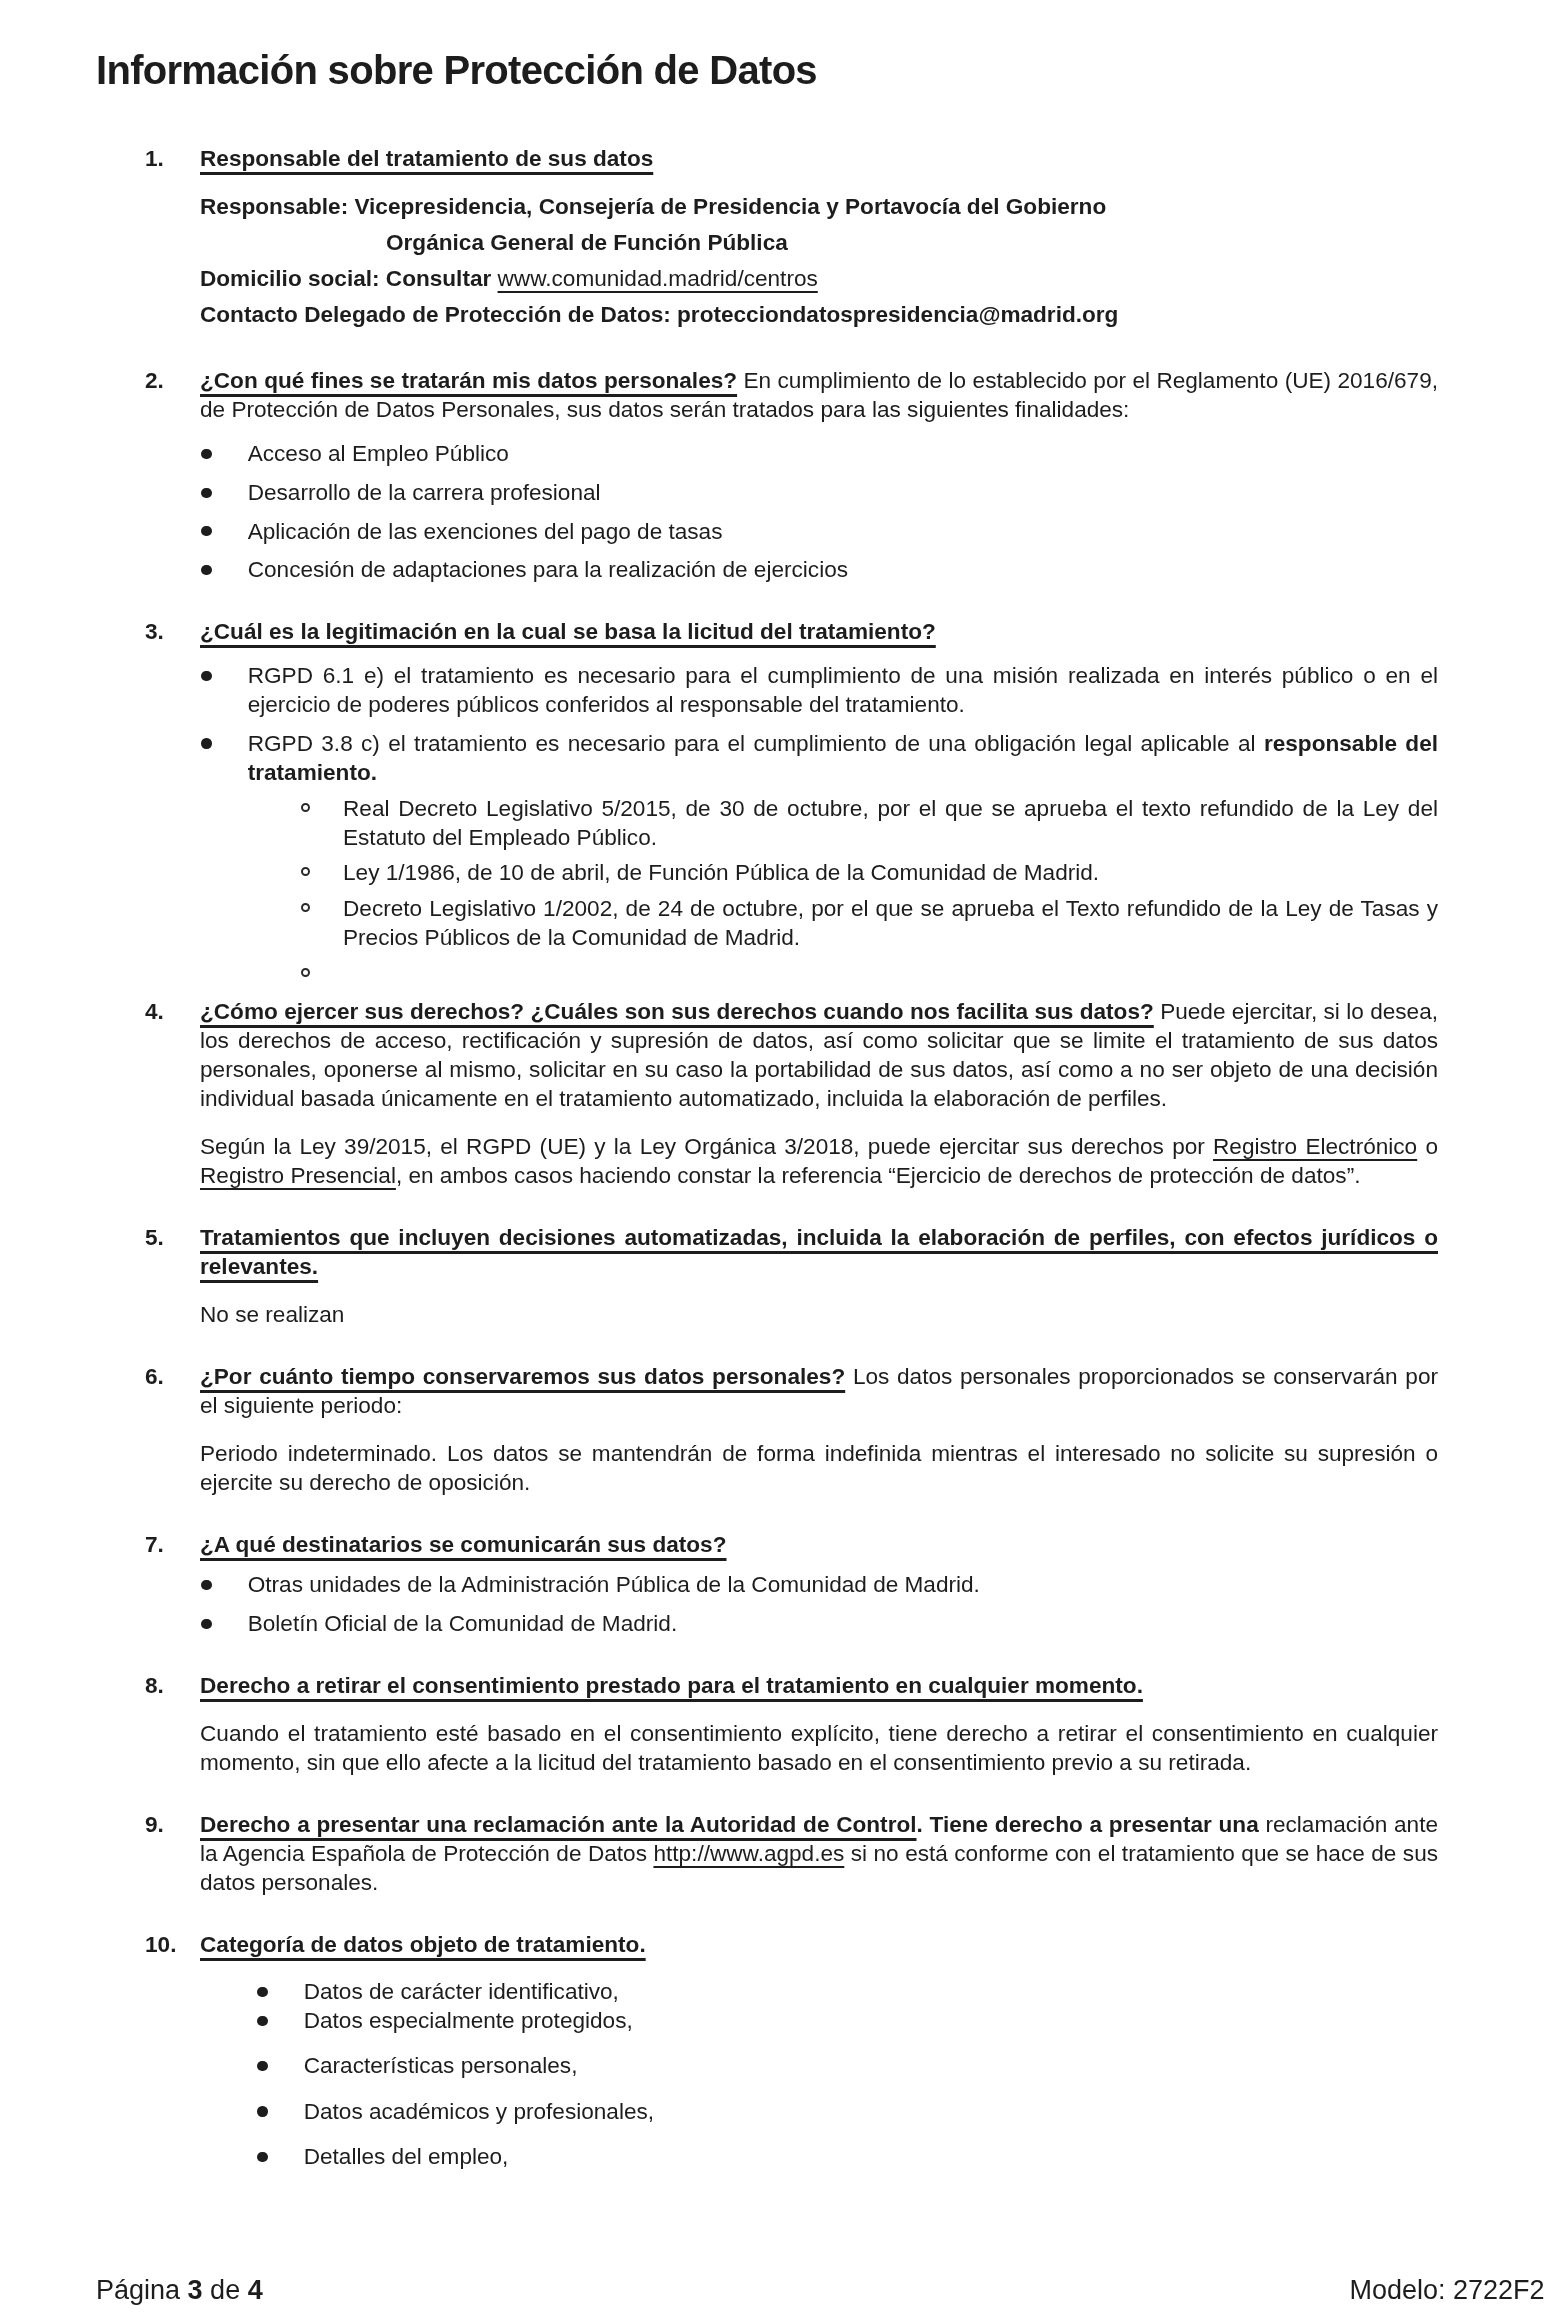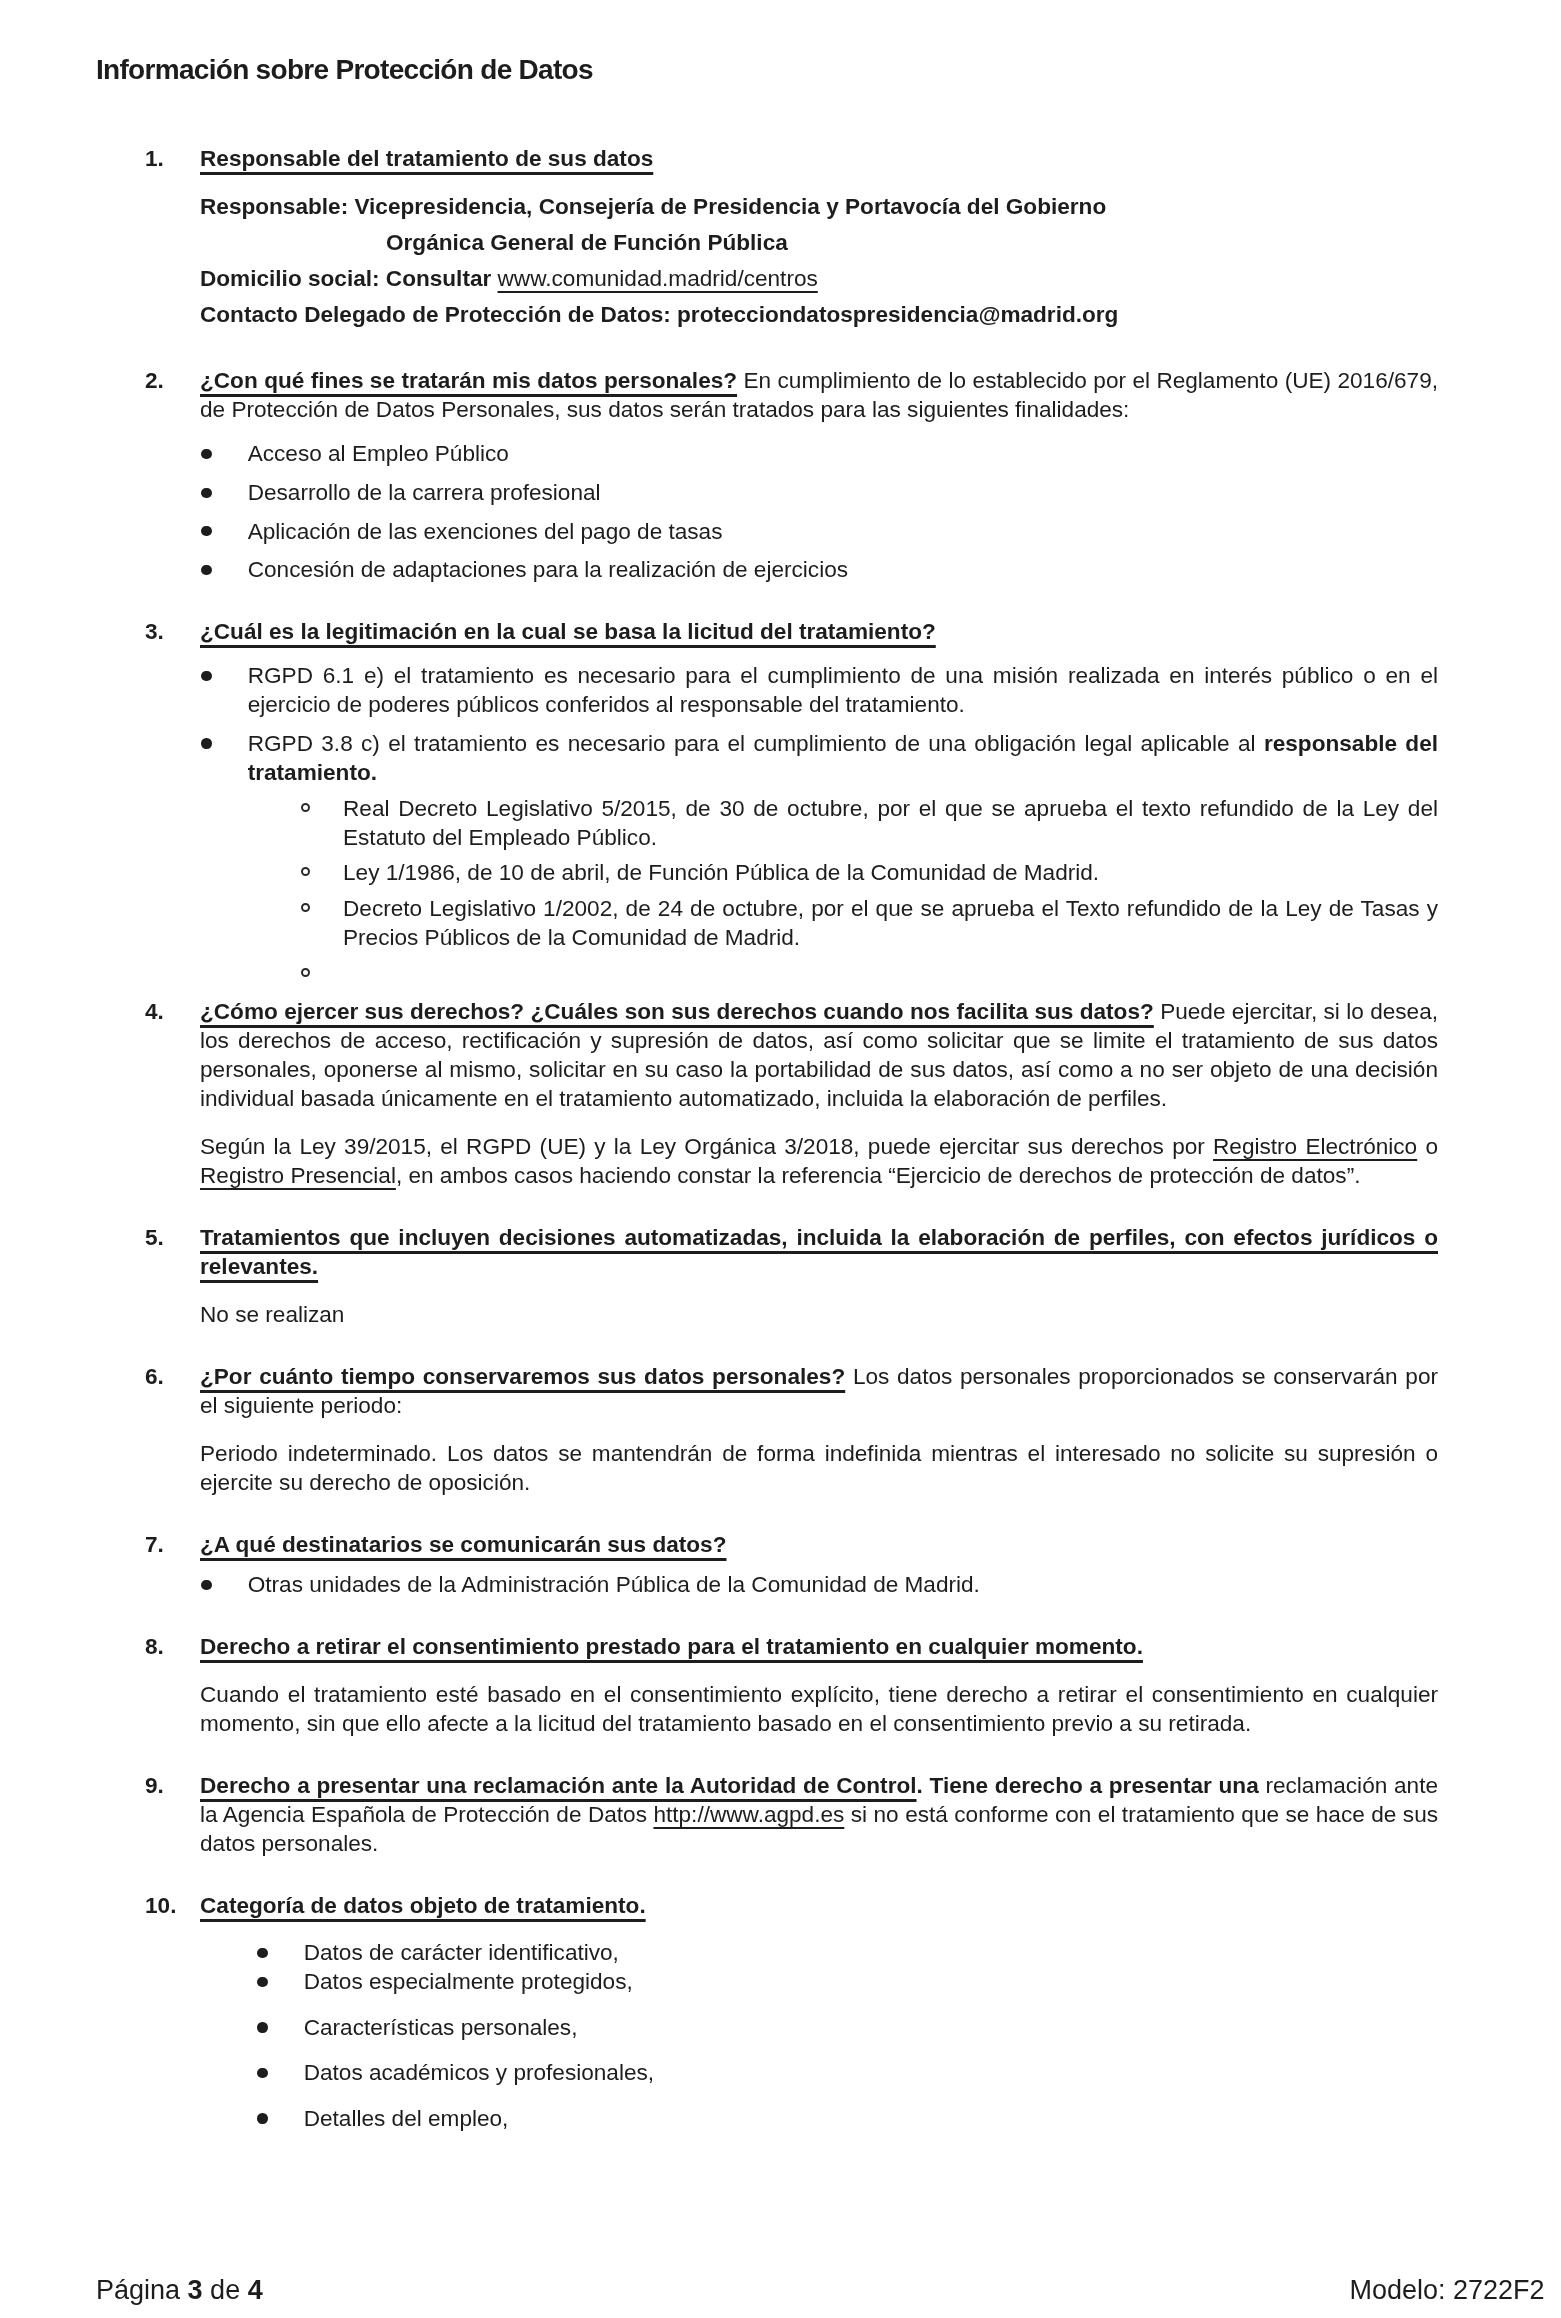--- a/index.html
+++ b/index.html
@@ -9,21 +9,21 @@
     width:1561px; height:2319px;
     background:#ffffff;
     color:#1d1d1d;
     font-family:"Liberation Sans","DejaVu Sans",sans-serif;
     font-size:22.6px;
     line-height:29px;
     overflow:hidden;
   }
   .title {
     position:absolute; left:96px; top:48px;
-    font-size:28px; line-height:44px; font-weight:bold;
+    font-size:40px; line-height:44px; font-weight:bold;
     letter-spacing:-0.7px;
   }
   .content { position:absolute; left:0; top:103px; right:0; }
   .sec { position:relative; margin:33px 123px 0 200px; }
   .sec.first { margin-top:41px; }
   .num { position:absolute; left:-55px; top:0; font-weight:bold; }
   .b { font-weight:bold; }
   .reg { font-weight:normal; }
   .hu { text-decoration:underline; text-decoration-thickness:3.4px; text-underline-offset:6.2px; }
   .lu { text-decoration:underline; text-decoration-thickness:2.1px; text-underline-offset:4.8px; }
@@ -143,20 +143,24 @@
     </section>
 
     <section class="sec">
       <span class="num">7.</span>
       <div class="b hu">¿A qué destinatarios se comunicarán sus datos?</div>
       <div class="blist gap18">
         <div class="bi sp">
             <span class="dot"></span>
             <span class="bt">Otras unidades de la Administración Pública de la Comunidad de Madrid.</span>
           </div>
+        <div class="bi sp">
+            <span class="dot"></span>
+            <span class="bt">Boletín Oficial de la Comunidad de Madrid.</span>
+          </div>
       </div>
     </section>
 
     <section class="sec">
       <span class="num">8.</span>
       <div class="b hu">Derecho a retirar el consentimiento prestado para el tratamiento en cualquier momento.</div>
       <p class="just gap28">Cuando el tratamiento esté basado en el consentimiento explícito, tiene derecho a retirar el consentimiento en cualquier momento, sin que ello afecte a la licitud del tratamiento basado en el consentimiento previo a su retirada.</p>
     </section>
 
     <section class="sec">

